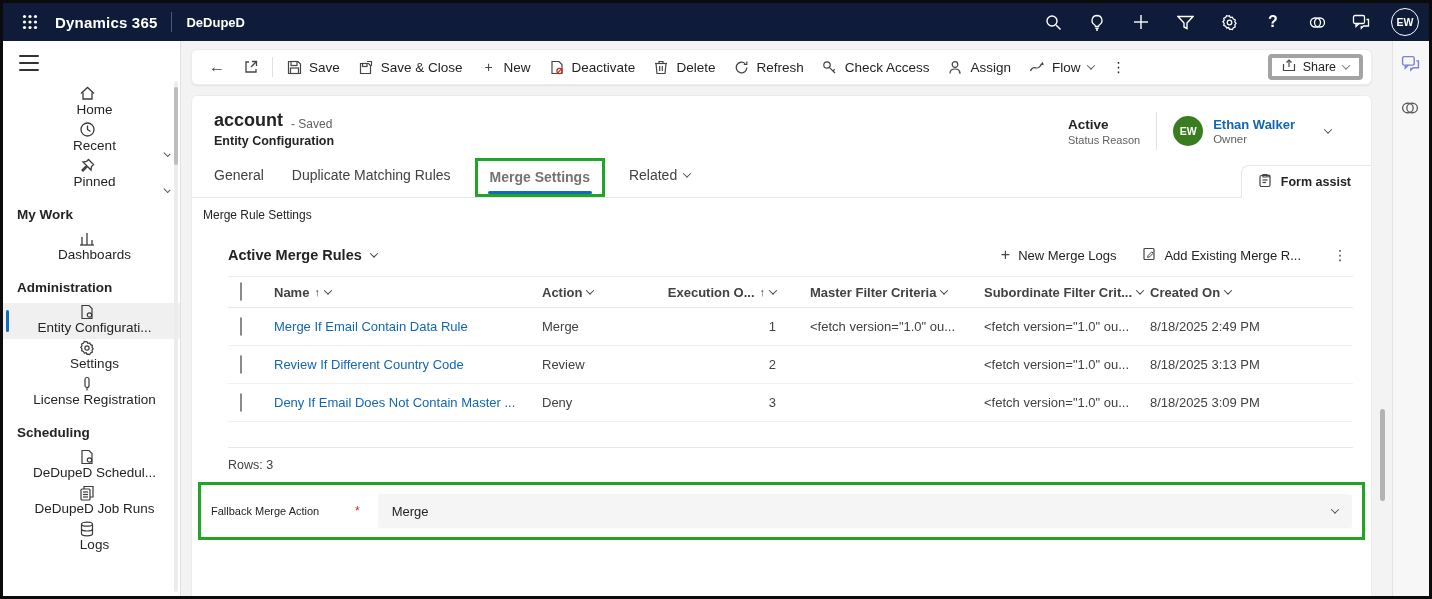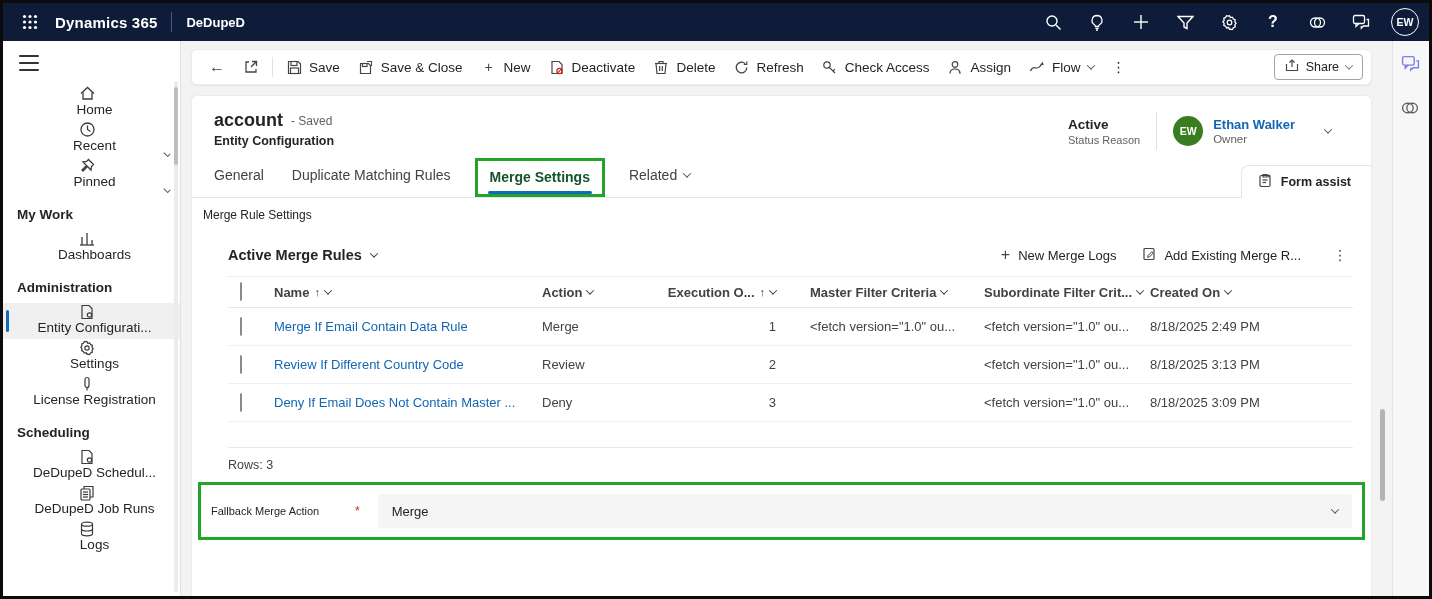--- a/index.html
+++ b/index.html
@@ -39,45 +39,45 @@
   
   .main { flex:1; display:flex; flex-direction:column; min-width:0; position:relative; background:#f3f3f3; padding:8px 20px 0 10px; }
   .main-scroll-thumb { position:absolute; right:7px; top:368px; width:5px; height:92px; background:#b3b3b3; border-radius:3px; }
 
   
   .cmdbar { height:36px; background:#fff; border:1px solid #ececec; border-radius:6px; box-shadow:0 1px 2px rgba(0,0,0,.07); display:flex; align-items:center; padding:0 8px; flex:0 0 36px; }
   .cmd { display:flex; align-items:center; gap:7px; padding:0 9px; height:28px; font-size:13.5px; color:#242424; cursor:pointer; border-radius:4px; white-space:nowrap; }
   .cmd .cicon { display:flex; align-items:center; justify-content:center; width:16px; height:16px; color:#454545; font-size:14px; }
   .cmd-div { width:1px; height:20px; background:#e1e1e1; margin:0 4px; }
   .plus-green { color:#107c10; font-size:17px; font-weight:400; }
-  .share-btn { margin-left:auto; display:flex; align-items:center; gap:7px; border:1px solid #a3a3a3; border-radius:4px; height:26px; padding:0 10px; font-size:12.5px; color:#242424; cursor:pointer; background:#fff; }
+  .share-btn { margin-left:auto; display:flex; align-items:center; gap:7px; border:4px solid #a3a3a3; border-radius:4px; height:26px; padding:0 10px; font-size:12.5px; color:#242424; cursor:pointer; background:#fff; }
 
   
   .card { margin-top:10px; background:#fff; border:1px solid #ececec; border-bottom:none; border-radius:6px 6px 0 0; flex:1; display:flex; flex-direction:column; min-height:0; position:relative; }
   .head { position:relative; border-bottom:1px solid #e5e5e5; padding:14px 14px 0 22px; }
-  .title-row { display:flex; align-items:center; gap:8px; }
+  .title-row { display:flex; align-items:flex-end; gap:8px; }
   .rec-title { font-size:18px; font-weight:bold; color:#242424; }
   .rec-state { font-size:12px; color:#616161; }
   .rec-entity { font-size:12.5px; font-weight:bold; color:#242424; margin-top:3px; }
   .head-right { position:absolute; right:40px; top:16px; display:flex; align-items:center; gap:16px; }
   .status-block { text-align:left; }
   .status-val { font-size:13.5px; font-weight:bold; color:#242424; }
   .status-lbl { font-size:11px; color:#616161; margin-top:2px; }
   .head-vdiv { width:1px; height:38px; background:#e1e1e1; }
   .owner-block { display:flex; align-items:center; gap:10px; }
   .avatar-owner { width:30px; height:30px; border-radius:50%; background:#3a7d21; color:#fff; font-size:10.5px; font-weight:bold; display:flex; align-items:center; justify-content:center; }
   .owner-name { font-size:13px; font-weight:600; color:#1267b4; cursor:pointer; }
   .owner-role { font-size:11.5px; color:#616161; margin-top:1px; }
   .head-chev { color:#555; margin-left:14px; cursor:pointer; }
 
   
   .tabs { display:flex; align-items:center; gap:28px; margin-top:10px; padding-left:0; }
   .tab { font-size:14px; color:#424242; padding:8px 0 13px; cursor:pointer; display:flex; align-items:center; gap:7px; }
   .tab-sel-wrap { border:3px solid #22a428; padding:2px 10px 0; margin:0 -4px; }
-  .tab.selected { font-weight:bold; color:#14532d; position:relative; padding:6px 2px 9px; }
+  .tab.selected { font-weight:bold; color:#737373; position:relative; padding:6px 2px 9px; }
   .tab.selected::after { content:""; position:absolute; left:0; right:0; bottom:0; height:3px; background:#0f6cbd; border-radius:2px; }
   .form-assist { position:absolute; right:0; bottom:-1px; background:#fff; border-left:1px solid #e5e5e5; border-top:1px solid #e5e5e5; border-top-left-radius:8px; display:flex; align-items:center; gap:8px; padding:7px 20px 7px 16px; font-size:12.5px; font-weight:bold; color:#242424; cursor:pointer; }
 
   
   .body-scroll { flex:1; padding:10px 12px 0 10px; min-height:0; }
   .section-label { font-size:12px; color:#242424; padding-left:1px; }
   .subgrid { margin:24px 6px 0 26px; }
   .grid-head { display:flex; align-items:center; }
   .view-title { font-size:14.5px; font-weight:bold; color:#242424; display:flex; align-items:center; gap:9px; cursor:pointer; }
   .grid-cmds { margin-left:auto; display:flex; align-items:center; gap:26px; }

